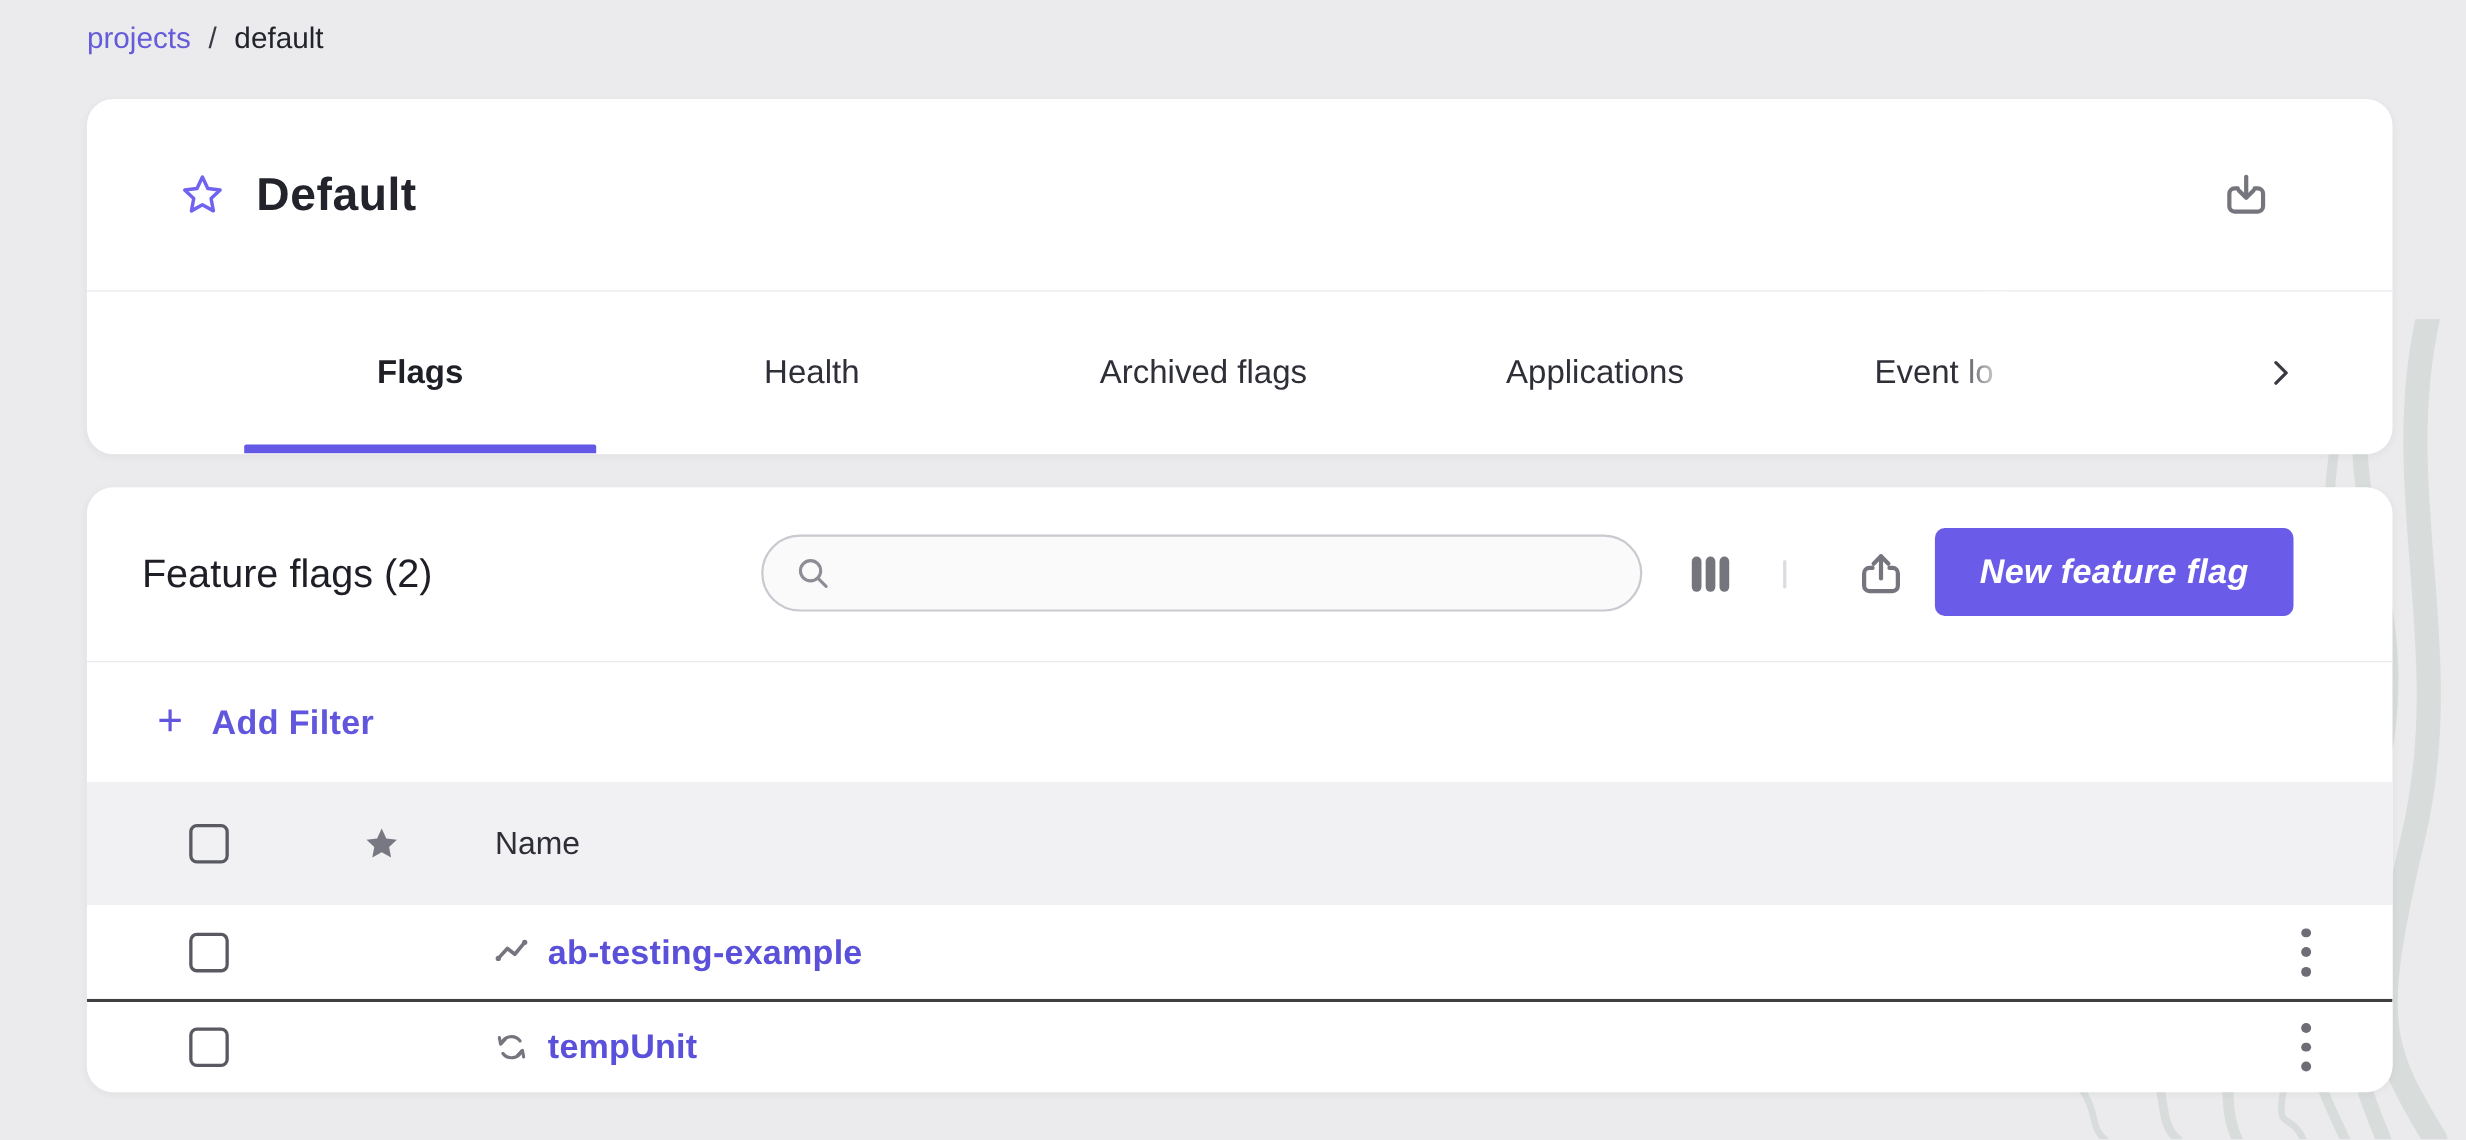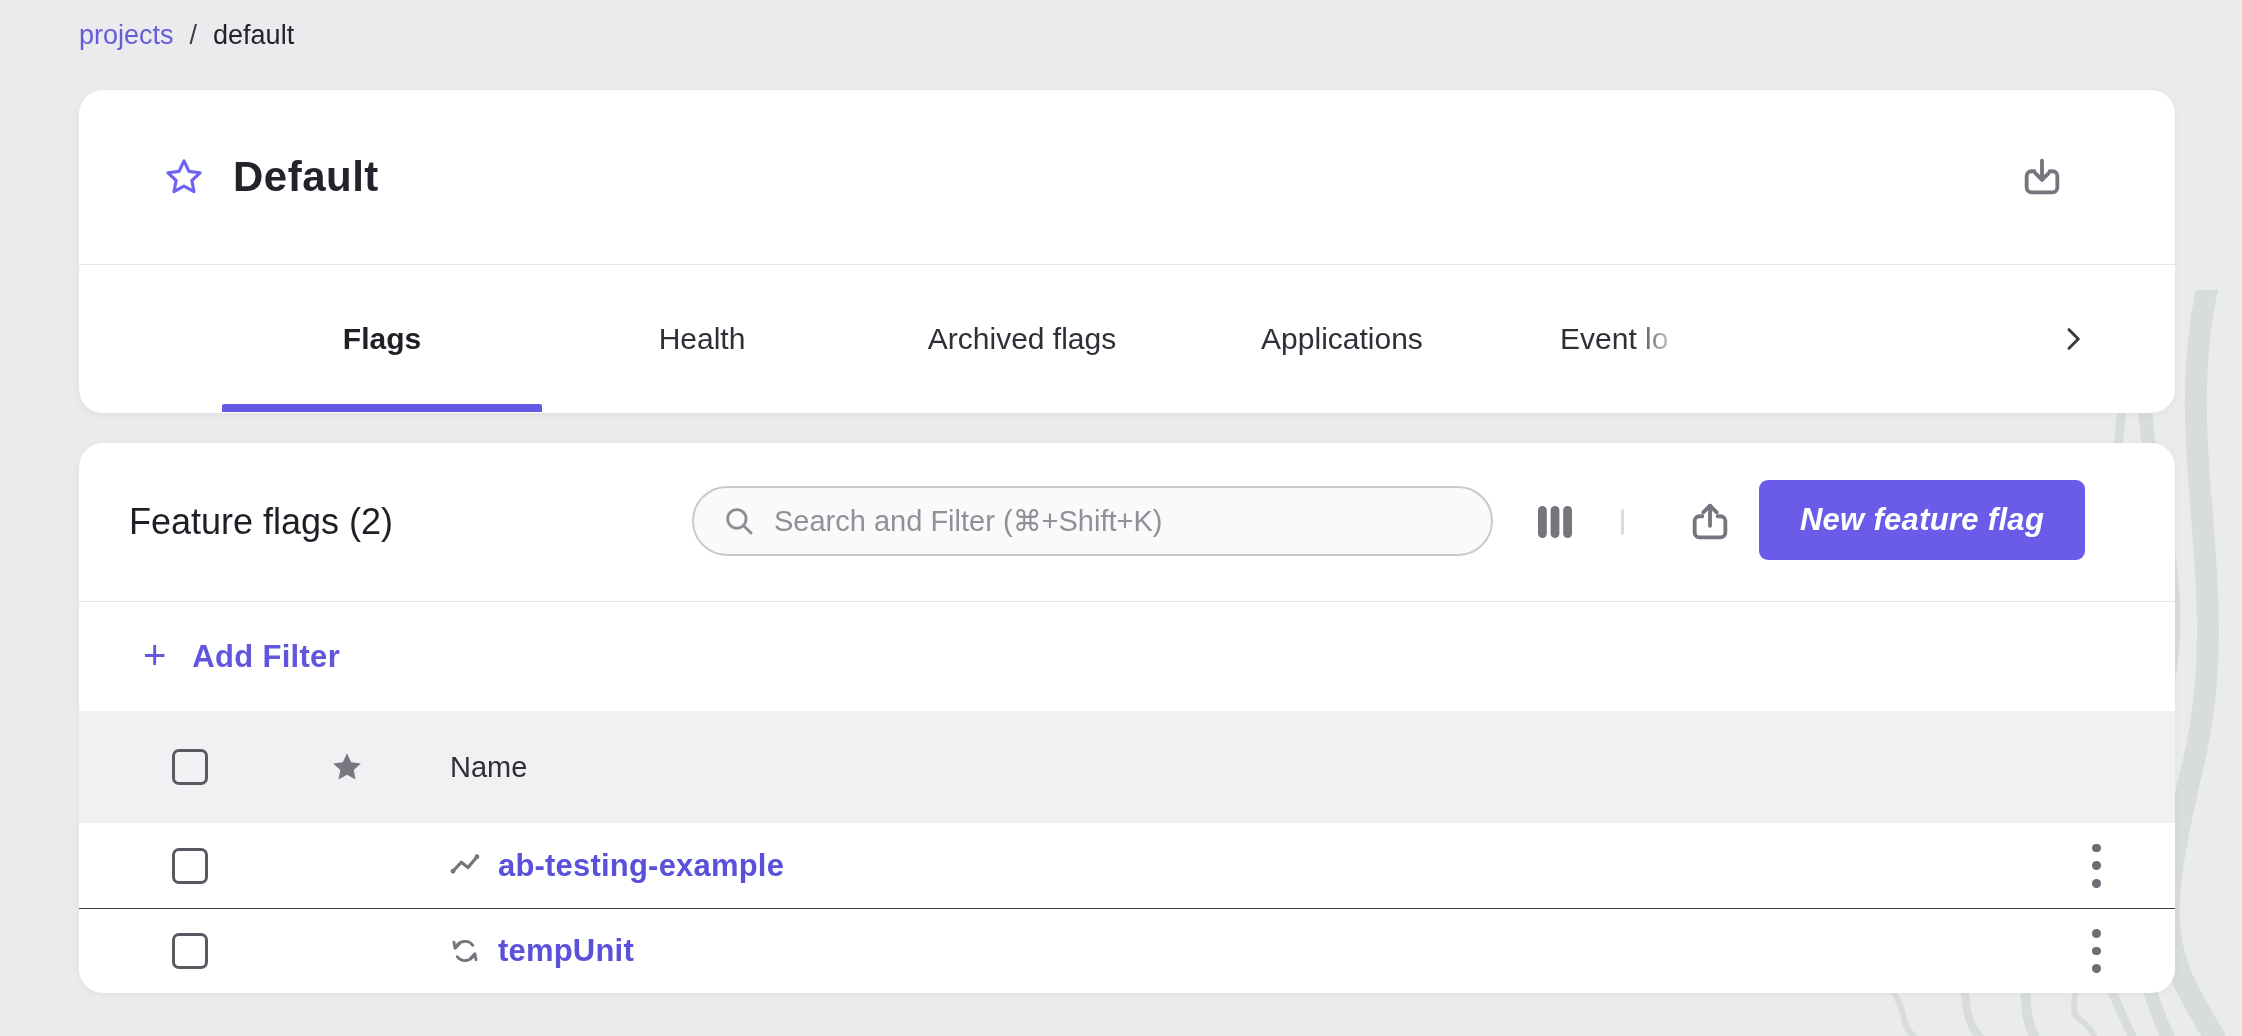--- a/index.html
+++ b/index.html
@@ -33,21 +33,21 @@
   .card-flags   { top: 443px; height: 549px; }
 
   
   .project-header { height: 175px; display: flex; align-items: center; padding: 0 110px 0 84px; border-bottom: 1px solid #e7e7ea; }
   .fav-star { width: 42px; height: 42px; flex: 0 0 auto; cursor: pointer; }
   .project-title { font-size: 42px; font-weight: 700; margin-left: 28px; letter-spacing: 0.5px; }
   .header-spacer { flex: 1; }
   .download-btn { width: 46px; height: 46px; cursor: pointer; }
 
   
-  .tabs-row { position: relative; height: 147px; display: flex; align-items: stretch; padding-left: 143px; }
+  .tabs-row { position: relative; height: 147px; display: flex; align-items: stretch; padding-left: 143px; gap: 36px; }
   .tab {
     width: 320px; display: flex; align-items: center; justify-content: center;
     font-size: 30px; color: #2e2f37; cursor: pointer; position: relative;
   }
   .tab.active { font-weight: 700; color: #1f2026; }
   .tab.active::after {
     content: ""; position: absolute; left: 0; right: 0; bottom: 0; height: 8px;
     background: #6459e5; border-radius: 2px 2px 0 0;
   }
   .tab.truncated { width: 180px; overflow: hidden; justify-content: flex-start; }
@@ -84,21 +84,21 @@
   .add-filter-row { height: 110px; border-top: 1px solid #e7e7ea; display: flex; align-items: center; padding-left: 64px; }
   .add-filter { display: flex; align-items: center; gap: 26px; cursor: pointer; color: #6156dd; }
   .add-filter .plus-glyph { font-size: 40px; font-weight: 400; line-height: 1; margin-top: -4px; }
   .add-filter .add-filter-label { font-size: 31px; font-weight: 700; letter-spacing: 0.3px; }
 
   
   .table-header-row {
     height: 112px; background: #f1f1f4; display: flex; align-items: center;
   }
   .flag-row { height: 85px; display: flex; align-items: center; background: #ffffff; }
-  .flag-row + .flag-row { border-top: 1px solid #404040; }
+  .flag-row + .flag-row { border-top: 3px solid #404040; }
   .flag-row:last-child { border-radius: 0 0 24px 24px; }
 
   .cell-check { margin-left: 93px; width: 36px; height: 36px; flex: 0 0 auto;
     border: 3px solid #595962; border-radius: 7px; background: transparent; cursor: pointer; }
   .cell-fav { margin-left: 120px; width: 38px; height: 38px; flex: 0 0 auto; display: flex; align-items: center; justify-content: center; }
   .name-header-label { margin-left: 84px; font-size: 29px; color: #2e2f36; }
   .cell-kind-icon { margin-left: 238px; width: 38px; height: 38px; flex: 0 0 auto; display: flex; align-items: center; justify-content: center; }
   .flag-link { margin-left: 14px; font-size: 31px; font-weight: 700; color: #5a50da; text-decoration: none; cursor: pointer; letter-spacing: 0.2px; }
   .kebab { margin-left: auto; margin-right: 61px; width: 36px; height: 44px;
     display: flex; flex-direction: column; align-items: center; justify-content: center; gap: 9px; cursor: pointer; }
@@ -171,21 +171,20 @@
   <section class="card card-flags">
 
     <div class="flags-toolbar">
       <h2 class="flags-heading">Feature flags (2)</h2>
 
       <div class="search-box">
         <svg class="search-icon" viewBox="0 0 24 24" fill="none" stroke="#8d8d96" stroke-width="2" stroke-linecap="round">
           <circle cx="10.5" cy="10.5" r="6.5"></circle>
           <path d="M15.5 15.5 L20.5 20.5"></path>
         </svg>
-        <span class="search-placeholder">Search and Filter (⌘+Shift+K)</span>
       </div>
 
       <svg class="icon-btn columns-btn" viewBox="0 0 24 24" fill="#75757e">
         <rect x="3.5" y="4" width="4.4" height="16" rx="2.2"></rect>
         <rect x="9.8" y="4" width="4.4" height="16" rx="2.2"></rect>
         <rect x="16.1" y="4" width="4.4" height="16" rx="2.2"></rect>
       </svg>
 
       <div class="toolbar-divider"></div>
 

